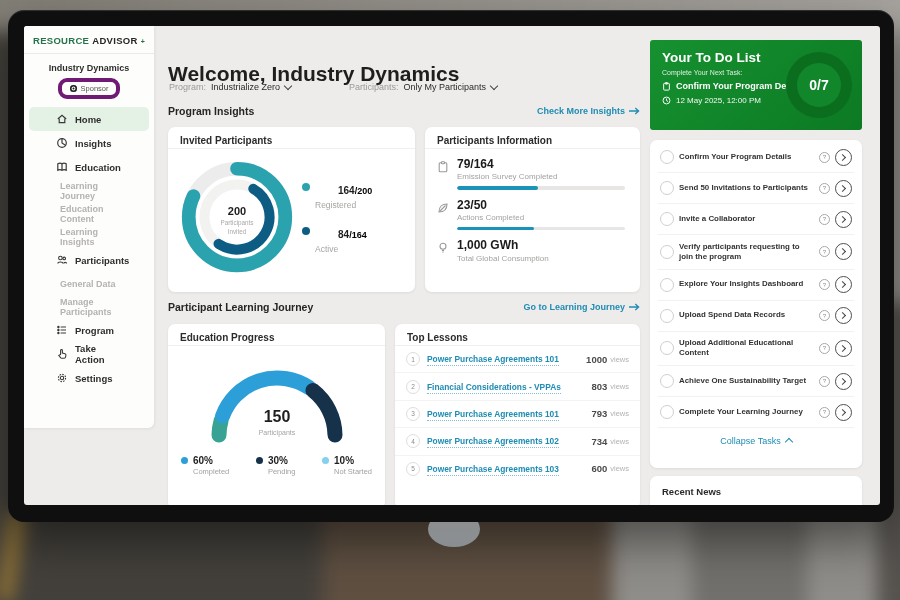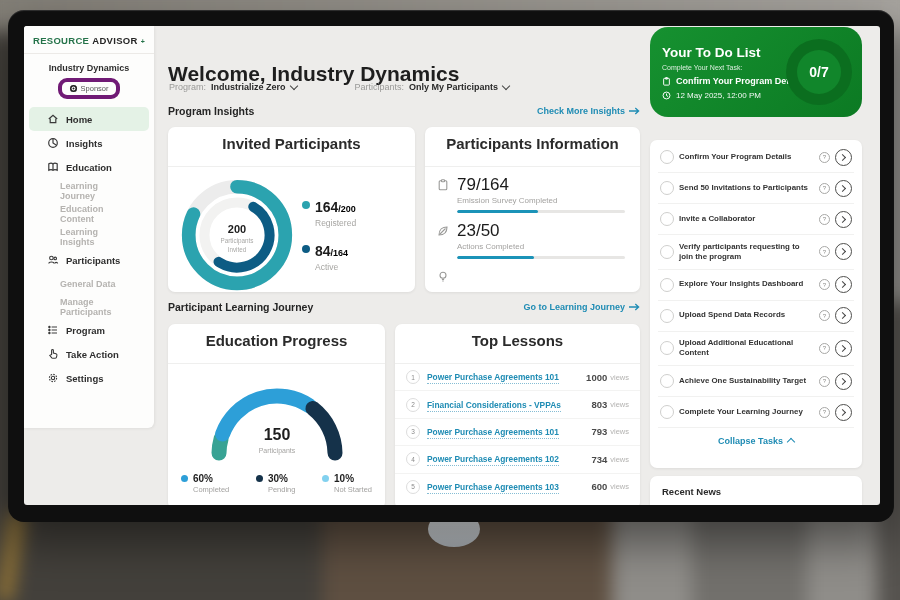--- a/index.html
+++ b/index.html
@@ -27,76 +27,76 @@
   .sidebar{left:0;top:0;width:130px;height:402px;background:#fdfdfc;border-radius:0 0 6px 0;
            box-shadow:1px 1px 3px rgba(0,0,0,.06);}
   .logo{display:flex;justify-content:center;align-items:baseline;gap:3px;padding:9px 0 7px;
         font-size:9.5px;font-weight:800;letter-spacing:.3px;border-bottom:1px solid #eceae7;}
   .logo .g{color:#25734a;} .logo .d{color:#262626;} .logo sup{font-size:7px;color:#25734a;}
   .org{text-align:center;font-size:9px;font-weight:700;color:#2e2e2e;margin-top:9px;}
   .badge{display:flex;align-items:center;gap:4px;margin:5px auto 8px;width:max-content;
          padding:2px 8px;border:4px solid #701a75;border-radius:9px;font-size:7.5px;color:#555;}
   .badge .dot{width:7px;height:7px;border-radius:50%;background:#1c1c1c;box-shadow:inset 0 0 0 1.5px #1c1c1c,inset 0 0 0 2.5px #fff;}
   .nav{display:flex;flex-direction:column;}
-  .nav-item{display:flex;align-items:center;gap:7px;height:24px;padding:0 18px;margin:0 5px;
+  .nav-item{display:flex;align-items:center;gap:7px;height:24px;padding:0 27px;margin:0 5px;
             border-radius:5px;font-size:9.5px;font-weight:700;color:#2e2e2e;cursor:pointer;}
   .nav-item.active{background:#e4f2e6;}
   .nav-item.sub{padding-left:31px;color:#b5b3b0;font-weight:600;font-size:9px;height:23px;}
   .nav-item svg{flex-shrink:0;}
   
   .title{left:144px;top:22px;font-size:21px;font-weight:800;color:#1e1e1e;}
   .filters{left:145px;top:56px;display:flex;gap:58px;align-items:center;}
   .filter{display:flex;align-items:center;gap:5px;font-size:9px;cursor:pointer;}
-  .flabel{color:#9a9a98;} .fvalue{font-weight:700;color:#2a2a2a;}
+  .flabel{color:#9a9a98;} .fvalue{font-weight:400;color:#2a2a2a;}
   .chev{width:5px;height:5px;border-top:1.4px solid #444;border-right:1.4px solid #444;display:inline-block;}
   .chev.down{transform:rotate(135deg);margin-top:-3px;}
   .chev.up{transform:rotate(-45deg);margin-top:2px;}
   .sec{display:flex;justify-content:space-between;align-items:center;width:472px;}
   .sec1{left:144px;top:79px;} .sec2{left:144px;top:275px;}
   .sec-title{font-size:10.5px;font-weight:800;color:#252525;}
   .sec-link{display:flex;align-items:center;gap:4px;font-size:9px;font-weight:700;color:#1f8cb4;cursor:pointer;}
   .card{background:#fff;border-radius:7px;box-shadow:0 1px 3px rgba(0,0,0,.07);}
-  .card-h{padding:8px 12px 14px;font-size:15px;font-weight:800;color:#2b2b2b;border-bottom:1px solid #efefee;text-align:center;}
+  .card-h{padding:8px 12px 2px;font-size:10px;font-weight:800;color:#2b2b2b;border-bottom:1px solid #efefee;}
   .card-invited{left:144px;top:101px;width:247px;height:165px;}
   .card-pinfo{left:401px;top:101px;width:215px;height:165px;}
   .card-edu{left:144px;top:298px;width:217px;height:185px;}
   .card-lessons{left:371px;top:298px;width:245px;height:185px;}
   
   .inv-body{display:flex;align-items:center;padding:5px 6px;}
   .inv-legend{display:flex;flex-direction:column;gap:14px;margin-left:2px;}
   .leg-item{display:flex;align-items:flex-start;gap:5px;}
   .leg-dot{width:8px;height:8px;border-radius:50%;margin-top:3px;}
-  .leg-val{font-size:14px;font-weight:800;color:#1c1c1c;line-height:1;}
+  .leg-val{font-size:10px;font-weight:800;color:#1c1c1c;line-height:1;margin-left:23px;}
   .leg-den{font-size:9px;font-weight:800;}
   .leg-lab{font-size:8.5px;color:#a6a5a2;margin-top:2px;}
   
   .pi-body{padding:9px 12px 0;}
   .pi-row{display:flex;gap:8px;margin-bottom:9px;}
   .pi-row svg{margin-top:3px;flex-shrink:0;}
-  .pi-val{font-size:17px;font-weight:400;color:#1b1b1b;line-height:1.1;}
+  .pi-val{font-size:12px;font-weight:700;color:#1b1b1b;line-height:1.1;}
   .pi-lab{font-size:8px;color:#a3a2a0;margin-top:1px;}
   .bar{height:3.5px;background:#e7e6e4;border-radius:2px;margin-top:5px;width:168px;overflow:hidden;}
   .bar-fill{height:100%;background:#1b93b8;border-radius:2px;width:0;}
   
   .gauge-wrap{display:flex;justify-content:center;margin-top:10px;}
   .edu-legend{display:flex;justify-content:space-between;padding:0 13px;margin-top:7px;}
   .edu-li .r1{display:flex;align-items:center;gap:5px;font-size:10px;font-weight:800;color:#1e1e1e;}
   .edu-dot{width:7px;height:7px;border-radius:50%;}
   .edu-li .r2{font-size:7.5px;color:#a3a2a0;margin-left:12px;margin-top:1px;}
   
   .les-row{display:flex;align-items:center;height:26.4px;padding:0 11px;border-bottom:1px solid #f3f3f2;}
   .les-row:last-child{border-bottom:none;}
   .rank{width:12px;height:12px;border:1px solid #ddd;border-radius:50%;font-size:6.5px;color:#8a8a8a;
         display:flex;align-items:center;justify-content:center;flex-shrink:0;}
   .les-title{flex:1;margin-left:7px;font-size:8.4px;font-weight:700;color:#1f8cb4;cursor:pointer;}
   .les-title span{border-bottom:1px dotted #85bdd4;padding-bottom:1px;}
   .les-views{font-size:9.5px;font-weight:800;color:#4a4a4a;}
   .les-unit{font-size:7.5px;color:#b3b2b0;margin-left:3px;}
   
-  .green-card{left:626px;top:1px;width:212px;height:90px;border-radius:18px;padding:18px 12px;box-sizing:border-box;
+  .green-card{left:626px;top:14px;width:212px;height:90px;border-radius:3px;padding:10px 12px;box-sizing:border-box;
               background:linear-gradient(135deg,#169130,#0c7a23);color:#fff;}
   .gc-title{font-size:13.5px;font-weight:800;}
   .gc-sub{font-size:7px;opacity:.85;margin-top:4px;}
   .gc-row{display:flex;align-items:center;gap:5px;margin-top:5px;}
   .gc-task{font-size:9px;font-weight:800;}
   .gc-due{font-size:8px;opacity:.95;}
   .ring-outer{position:absolute;right:10px;top:12px;width:66px;height:66px;border-radius:50%;
               background:#0b6e1f;display:flex;align-items:center;justify-content:center;}
   .ring-inner{width:44px;height:44px;border-radius:50%;background:#11862b;display:flex;align-items:center;justify-content:center;
               font-size:14px;font-weight:800;}
@@ -104,21 +104,21 @@
   .todo-row{display:flex;align-items:center;gap:5px;padding:6.5px 2px;border-bottom:1px solid #f1f1f0;}
   .todo-row:last-of-type{border-bottom:none;}
   .cb{width:12px;height:12px;border:1.4px solid #cfcfcd;border-radius:50%;flex-shrink:0;cursor:pointer;}
   .todo-lab{flex:1;font-size:7.9px;font-weight:700;color:#333;line-height:1.3;}
   .info-i{width:9px;height:9px;border:1px solid #a8a8a6;border-radius:50%;flex-shrink:0;position:relative;cursor:pointer;}
   .info-i::after{content:"?";position:absolute;inset:0;font-size:6px;color:#8a8a88;display:flex;align-items:center;justify-content:center;}
   .go-btn{width:15px;height:15px;border:1.3px solid #4e4e4c;border-radius:50%;flex-shrink:0;cursor:pointer;
           display:flex;align-items:center;justify-content:center;}
   .go-btn .chev{width:4px;height:4px;transform:rotate(45deg);margin-left:-1.5px;}
   .collapse{display:flex;justify-content:center;align-items:center;gap:5px;padding:8px 0 0;
-            font-size:9px;font-weight:700;color:#1f8cb4;cursor:pointer;}
+            font-size:9px;font-weight:400;color:#1f8cb4;cursor:pointer;}
   .collapse .chev{border-color:#1f8cb4;}
   .news-card{left:626px;top:450px;width:212px;height:44px;}
   .news-h{padding:10px 12px 8px;font-size:9.5px;font-weight:800;color:#2b2b2b;border-bottom:1px solid #eeeeec;}
   svg text{font-family:"Liberation Sans",sans-serif;}
 </style>
 </head>
 <body>
 
 <div class="stage">
   <div class="bg">
@@ -300,20 +300,24 @@
               <div class="bar">
                   <div class="bar-fill" style="width: 46%;"></div>
                 </div>
             </div>
           </div>
           <div class="pi-row">
             <svg width="12" height="12" viewBox="0 0 12 12" fill="none" stroke="#9a9a98" stroke-width="1.1">
                 <circle cx="6" cy="4.3" r="3"></circle>
                 <path d="M4.9 8.4 h2.2 M5.3 10 h1.4"></path>
               </svg>
+            <div style="flex:1">
+              <div class="pi-val">1,000 GWh</div>
+              <div class="pi-lab">Total Global Consumption</div>
+            </div>
           </div>
         </div>
       </section>
 
       <div class="panel sec sec2">
         <span class="sec-title">Participant Learning Journey</span>
         <span class="sec-link">
           <span>Go to Learning Journey</span>
           <svg width="11" height="8" viewBox="0 0 11 8" fill="none" stroke="#1f8cb4" stroke-width="1.3">
               <path d="M0 4 H9.3 M6.3 1 L9.6 4 L6.3 7"></path>

